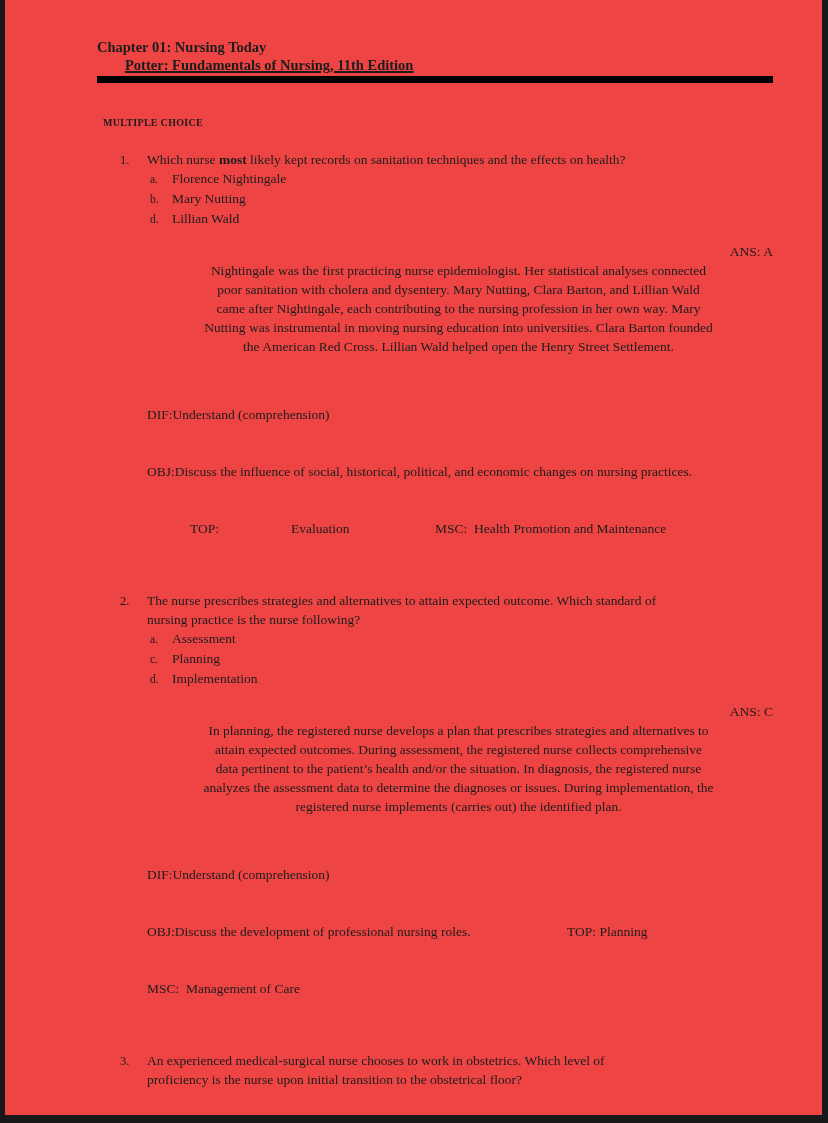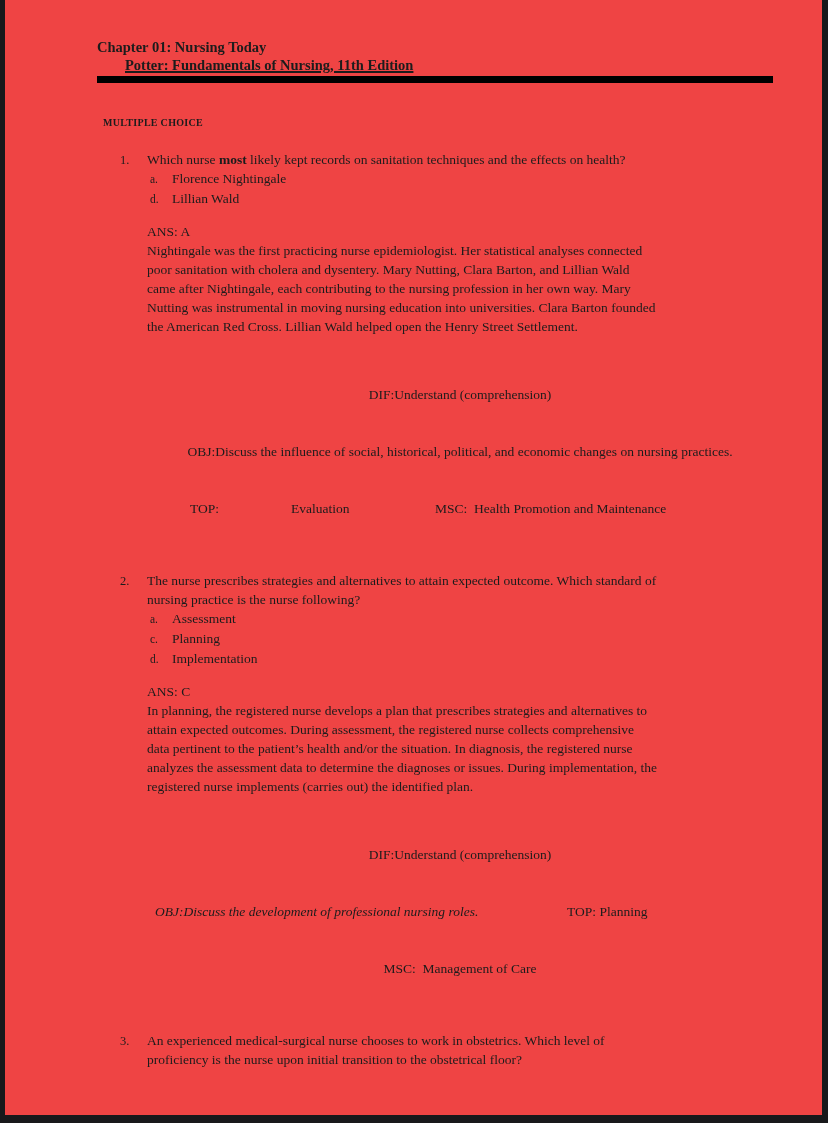--- a/index.html
+++ b/index.html
@@ -33,30 +33,30 @@
   .q { position:relative; padding-left:50px; width:626px; }
   .q1 { margin-top:18px; }
   .q2, .q3 { margin-top:15px; }
   .q-num { position:absolute; left:23px; top:1px; font-size:12.5px; }
   .stem { width:623px; }
   .stem b { font-weight:bold; }
 
   .opt { white-space:nowrap; }
   .opt-letter { display:inline-block; width:22px; margin-left:3px; font-size:11.5px; }
 
-  .answer { margin-top:13px; }
-  .rationale { width:623px; }
+  .answer { margin-top:13px;text-align:right; }
+  .rationale { width:623px;text-align:center; }
 
-  .meta { margin-top:11px; white-space:pre-wrap;text-align:center; }
+  .meta { margin-top:11px; white-space:pre-wrap; }
   .meta-row { position:relative; height:19px; }
   .meta-row .pos { position:absolute; top:0; white-space:pre; }
   .q1 .pos-top   { left:43px; }
   .q1 .pos-topval{ left:144px; }
   .q1 .pos-msc   { left:268px;margin-left:20px; }
-  .q2 .pos-obj   { left:8px;font-style:italic; }
+  .q2 .pos-obj   { left:0; }
   .q2 .pos-top   { left:420px; }
 </style>
 </head>
 <body>
 
 <div class="page">
   <div class="edge edge-left"></div>
   <div class="edge edge-right"></div>
   <div class="edge edge-bottom"></div>
 
@@ -68,20 +68,21 @@
       <div class="header-rule"></div>
     </div>
 
     <div class="section-title">MULTIPLE CHOICE</div>
 
     <div class="q q1">
       <span class="q-num">1.</span>
       <div class="stem"><span>Which nurse </span><b>most</b><span> likely kept records on sanitation techniques and the effects on health?</span></div>
       <div class="opts">
         <div class="opt"><span class="opt-letter">a.</span><span>Florence Nightingale</span></div>
+        <div class="opt"><span class="opt-letter">b.</span><span>Mary Nutting</span></div>
         <div class="opt"><span class="opt-letter">d.</span><span>Lillian Wald</span></div>
       </div>
       <div class="answer">ANS: A</div>
       <div class="rationale">
         <div>Nightingale was the first practicing nurse epidemiologist. Her statistical analyses connected</div>
         <div>poor sanitation with cholera and dysentery. Mary Nutting, Clara Barton, and Lillian Wald</div>
         <div>came after Nightingale, each contributing to the nursing profession in her own way. Mary</div>
         <div>Nutting was instrumental in moving nursing education into universities. Clara Barton founded</div>
         <div>the American Red Cross. Lillian Wald helped open the Henry Street Settlement.</div>
       </div>

